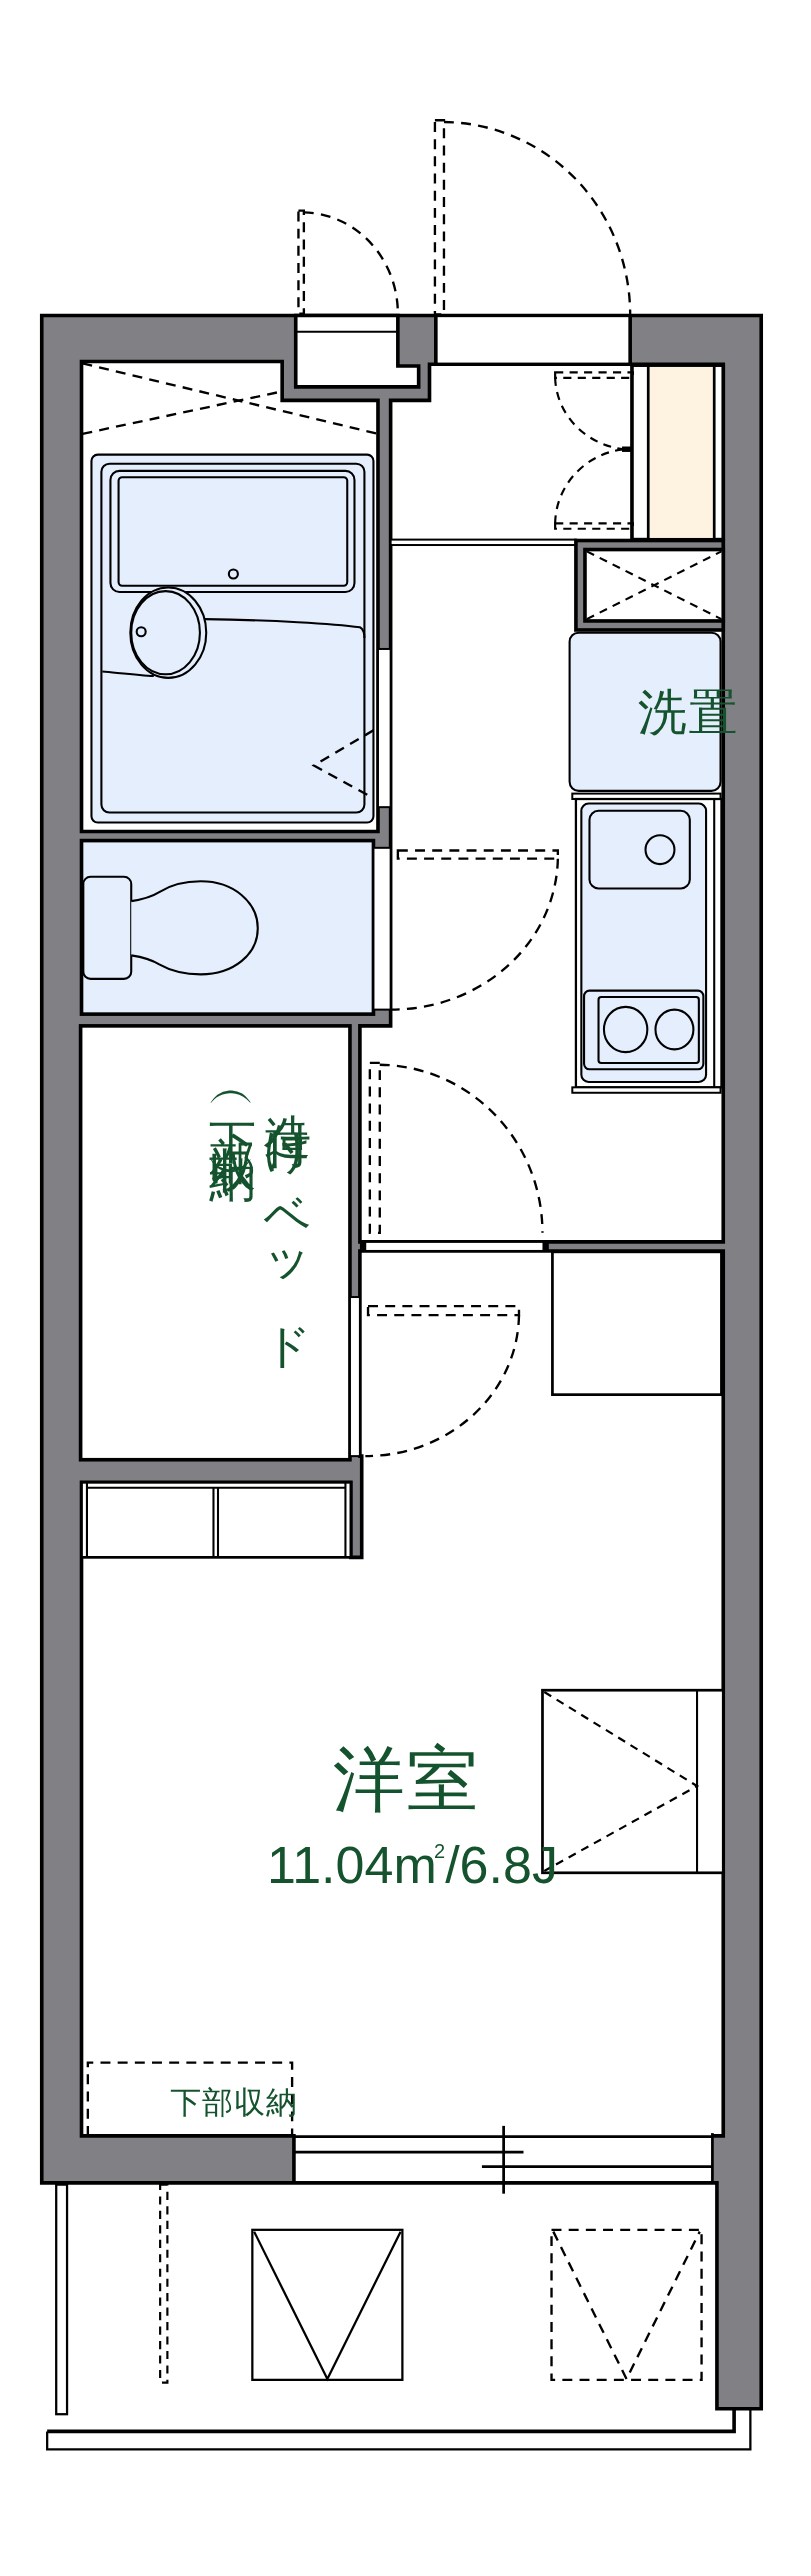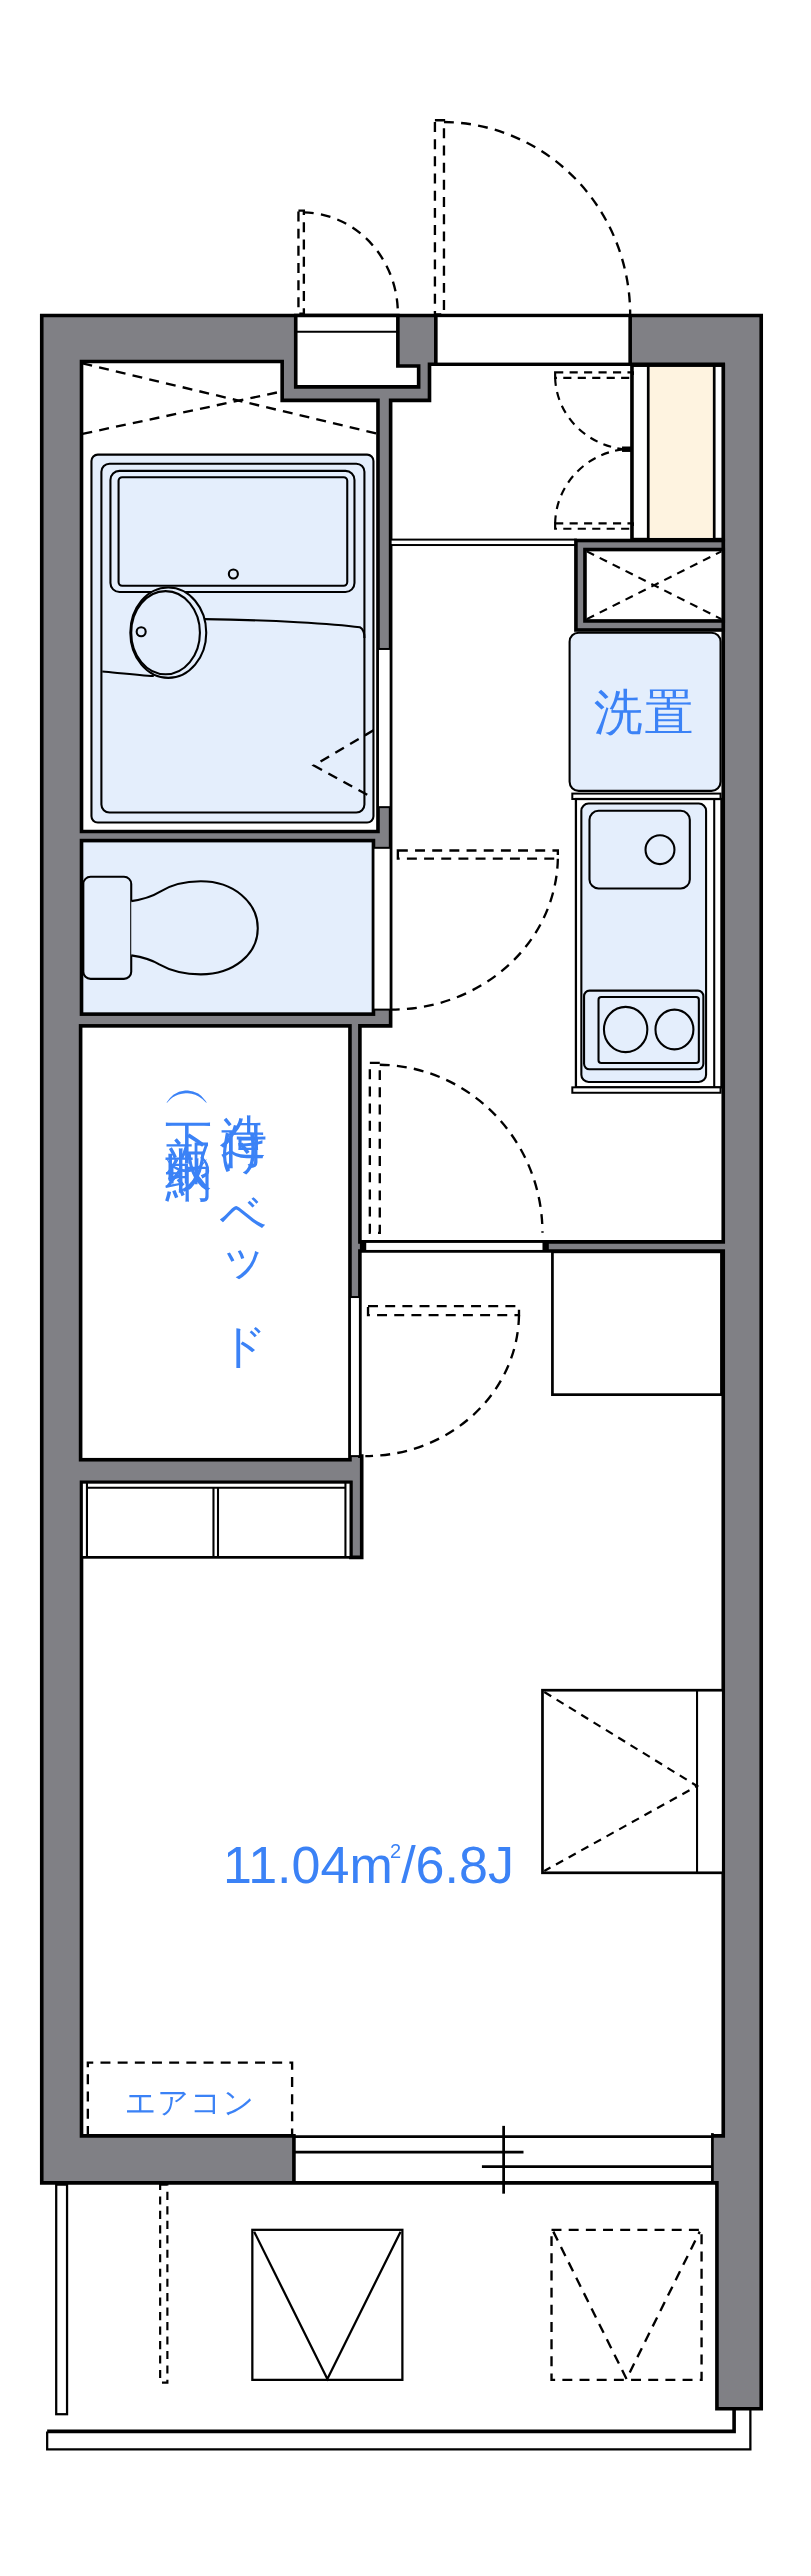--- a/index.html
+++ b/index.html
@@ -19,21 +19,21 @@
     .thin { fill: none; stroke: var(--line); stroke-width: 2.3; }
     .line3 { fill: none; stroke: var(--line); stroke-width: 3; }
     .line4 { fill: none; stroke: var(--line); stroke-width: 4; }
     .open { fill: #fff; stroke: var(--line); stroke-width: 2.2; }
     .white { fill: #fff; stroke: none; }
     .dash { fill: none; stroke: var(--line); stroke-width: 2.6; stroke-dasharray: 11 8; }
     .dash-s { fill: none; stroke: var(--line); stroke-width: 2.4; stroke-dasharray: 9 7; }
     .cream { fill: var(--cabinet); stroke: none; }
     .blk { fill: var(--line); stroke: none; }
 
-    .lbl { position: absolute; color: #3b82f6; white-space: nowrap; font-family: "DejaVu Sans", sans-serif; }
+    .lbl { position: absolute; color: #14532d; white-space: nowrap; font-family: "DejaVu Sans", sans-serif; margin-left: 44px; }
     .jp-washer { left: 569px; top: 687px; width: 151px; text-align: center; font-size: 49px; line-height: 51px; letter-spacing: 1.8px; }
     .vcol { writing-mode: vertical-rl; font-size: 47px; line-height: 47px; letter-spacing: 11px; }
     .vcol-bed { left: 221px; top: 1076px; }
     .vcol-note { left: 166px; top: 1076px; }
     .jp-room { left: 271px; top: 1741px; width: 183px; text-align: center; font-size: 72px; line-height: 76px; letter-spacing: 1.8px; }
     .area { left: 166px; top: 1822px; width: 405px; text-align: center; font-family: "Liberation Sans", sans-serif; font-size: 52px; line-height: 58px; }
     .area .exp { font-size: 20px; vertical-align: 25px; margin-left: -2.7px; }
     .jp-ac { left: 88px; top: 2082px; width: 204px; text-align: center; font-size: 31px; line-height: 40px; letter-spacing: 0.9px; }
   </style>
 </head>
@@ -200,16 +200,17 @@
         <polyline points="612,2469 693,2632 774,2469" class="dash"></polyline>
       </g>
       <path d="M52,2690 L812,2690 L812,2665" class="line4"></path>
       <path d="M52,2690 L52,2710 L830,2710 L830,2665" fill="none" stroke="#000" stroke-width="2.5"></path>
     </g>
   </svg>
 
   <div class="lbl jp-washer">洗置</div>
   <div class="lbl vcol vcol-bed">造付けベッド</div>
   <div class="lbl vcol vcol-note">（下部収納）</div>
+  <div class="lbl jp-room">洋室</div>
   <div class="lbl area"><span>11.04</span><span>m</span><span class="exp">2</span><span>/</span><span>6.8J</span></div>
-  <div class="lbl jp-ac">エアコン</div>
+  <div class="lbl jp-ac">下部収納</div>
 </div>
 
 
 </body></html>

